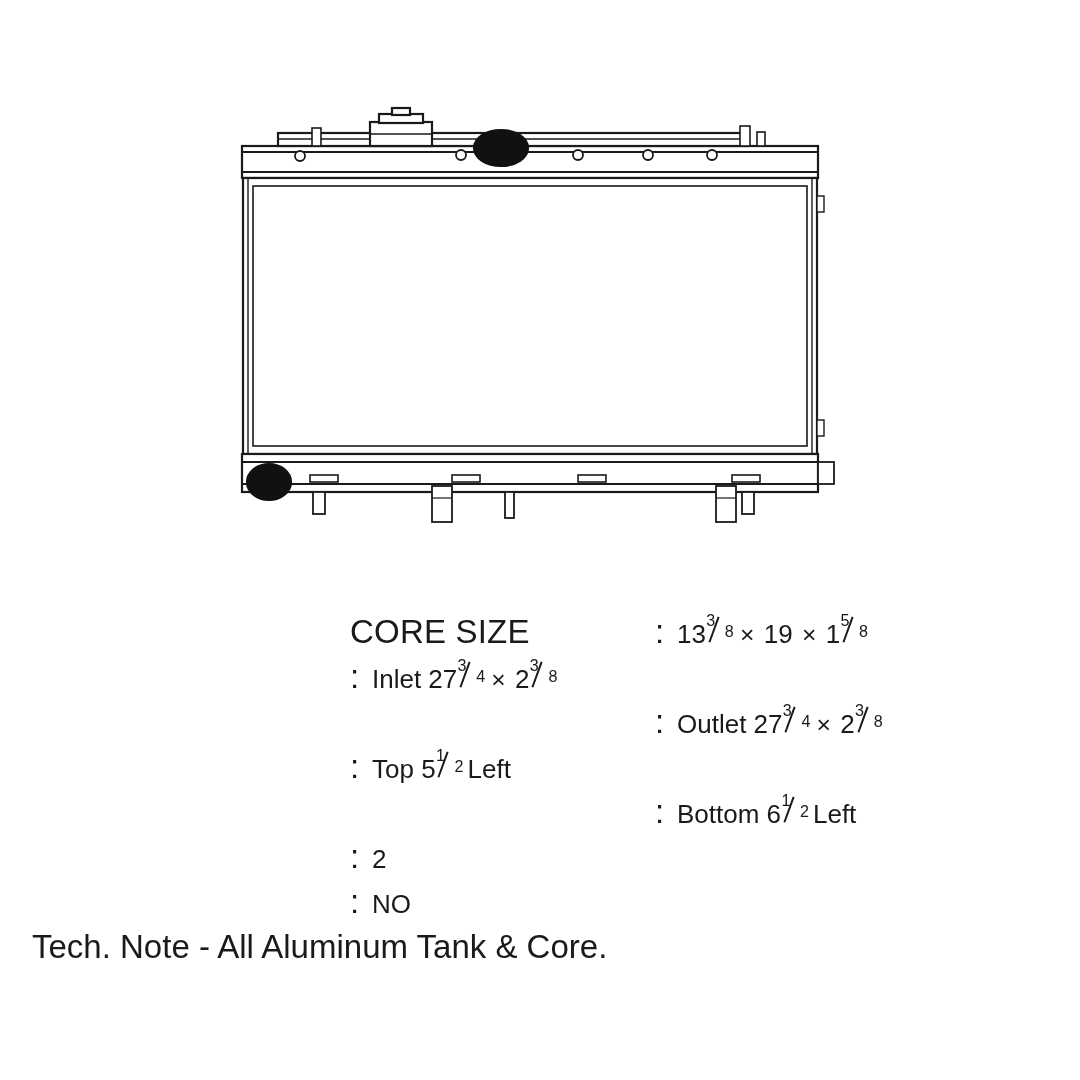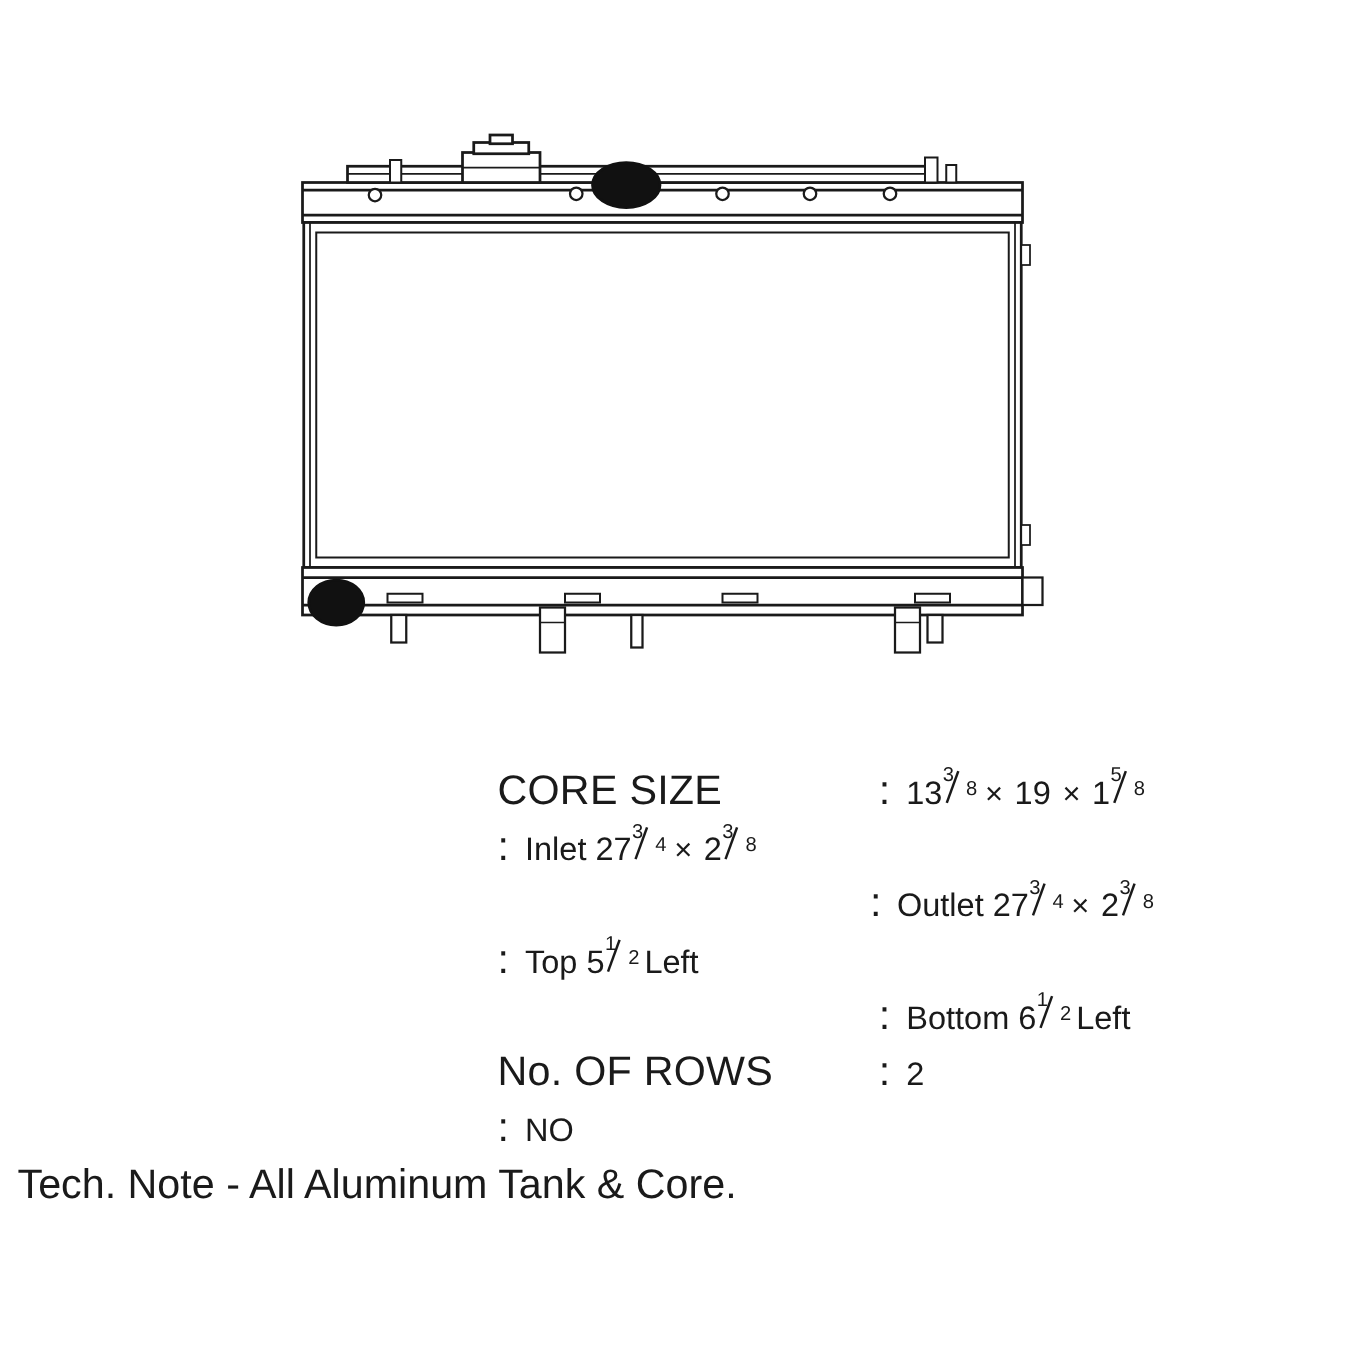--- a/index.html
+++ b/index.html
@@ -36,21 +36,20 @@
     width: 760px;
     padding-left: 190px;
     box-sizing: border-box;
   }
 
   .spec-row {
     display: flex;
     align-items: baseline;
     height: 45px;
     white-space: nowrap;
-    margin-left: 48px;
   }
 
   .spec-label {
     width: 305px;
     font-size: 33px;
     letter-spacing: 0.2px;
     line-height: 1;
   }
 
   .spec-colon {
@@ -61,21 +60,21 @@
 
   .spec-value {
     font-size: 26px;
     line-height: 1;
   }
 
   .note-row {
     height: 48px;
     display: flex;
     align-items: baseline;
-    padding-left: 14px;
+    padding-left: 32px;
   }
 
   .note-text {
     font-size: 33px;
     line-height: 1;
   }
 
   
   .frac {
     display: inline-block;
@@ -211,21 +210,20 @@
       <div class="spec-row">
         <span class="spec-colon">:</span>
         <span class="spec-value" title="Top 1 1/2 Left"><span>Top 5</span><span class="frac"><span class="num">1</span><span class="bar"></span><span class="den">2</span></span><span> Left</span></span>
       </div>
       <div class="spec-row">
         <span class="spec-label"></span>
         <span class="spec-colon">:</span>
         <span class="spec-value" title="Bottom 1 1/2 Left"><span>Bottom 6</span><span class="frac"><span class="num">1</span><span class="bar"></span><span class="den">2</span></span><span> Left</span></span>
       </div>
       <div class="spec-row">
-        <span class="spec-label">No. OF ROWS</span>
         <span class="spec-colon">:</span>
         <span class="spec-value" title="2"><span>2</span></span>
       </div>
       <div class="spec-row">
         <span class="spec-colon">:</span>
         <span class="spec-value" title="NO"><span>NO</span></span>
       </div>
     </div>
   <div class="note-row">
     <span class="note-text">Tech. Note - All Aluminum Tank &amp; Core.</span>

